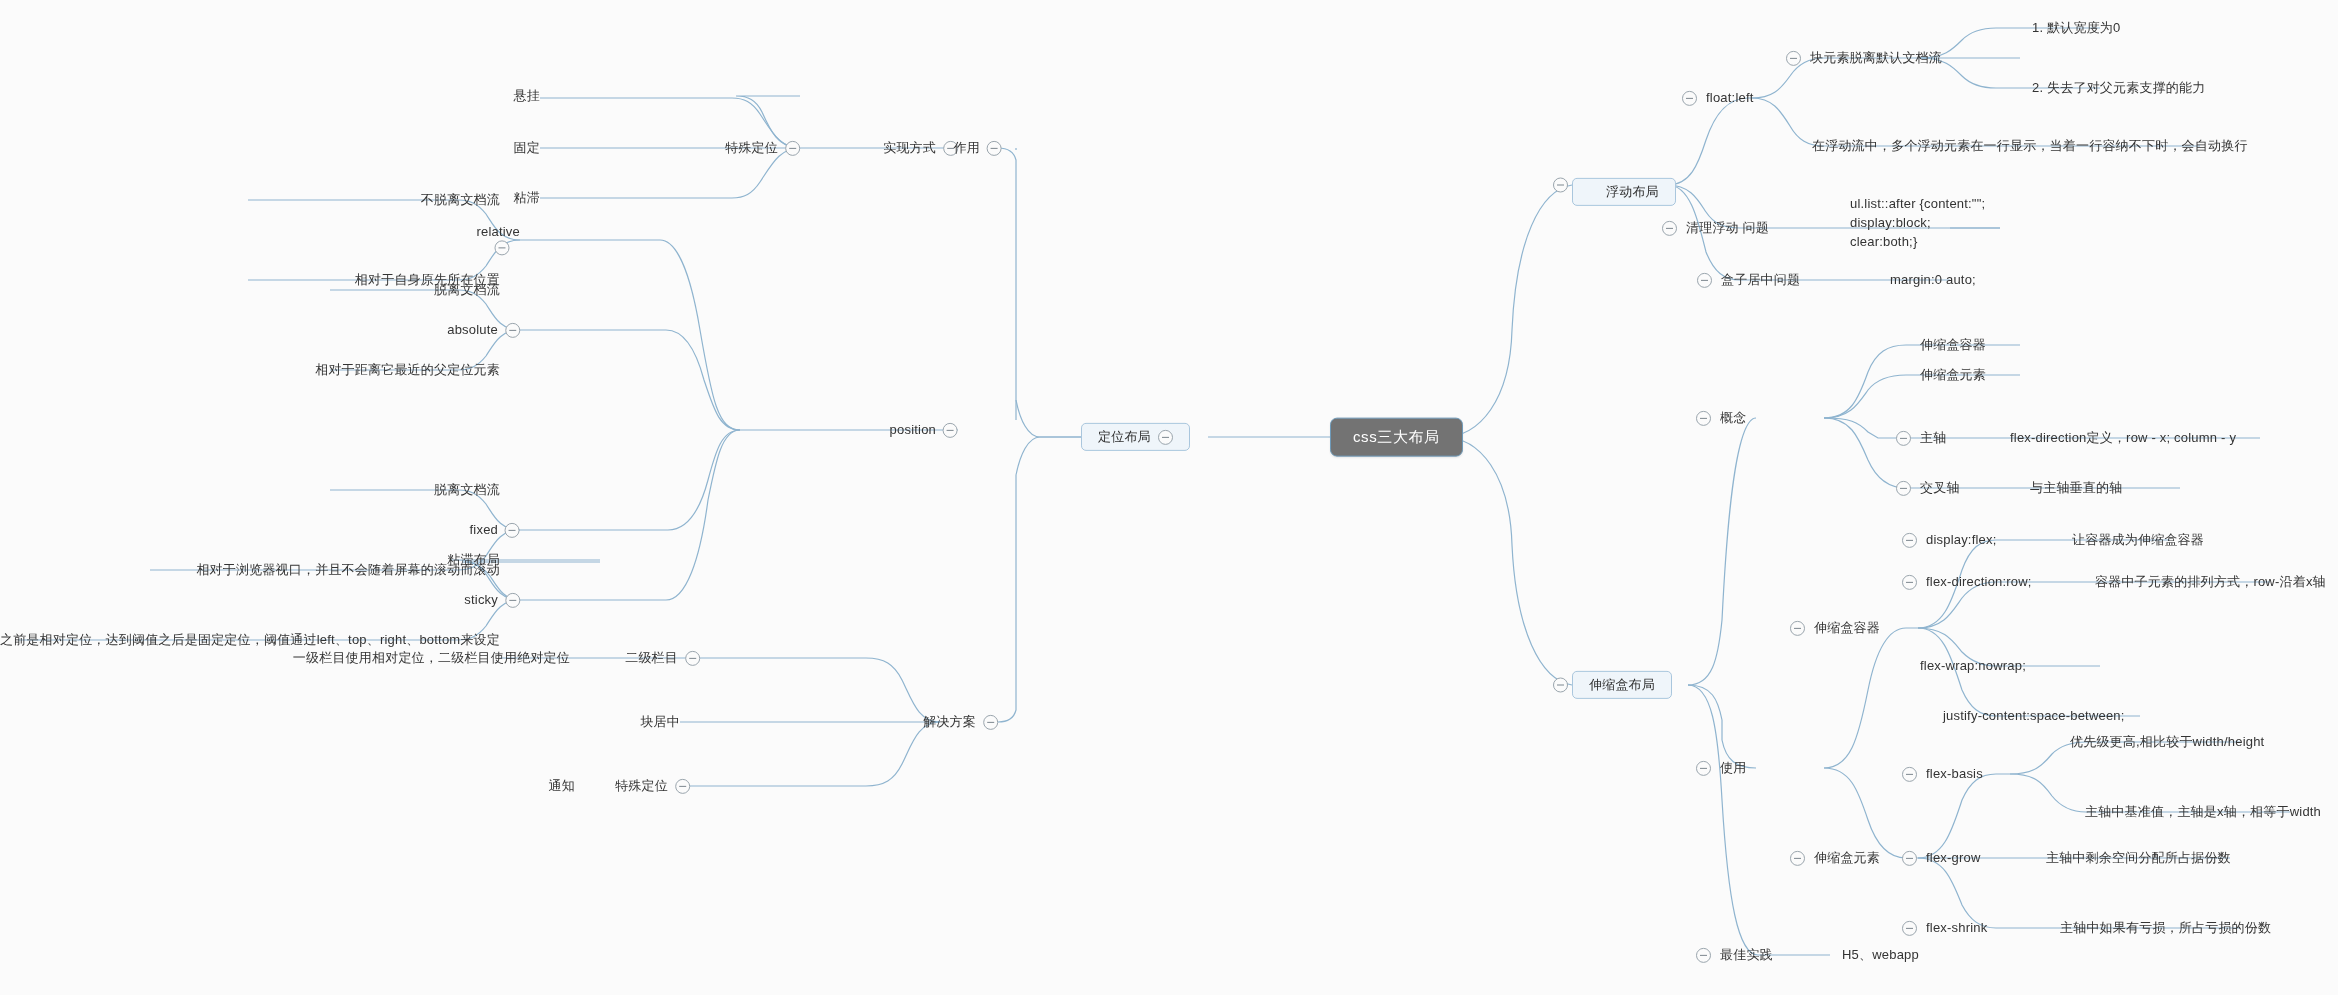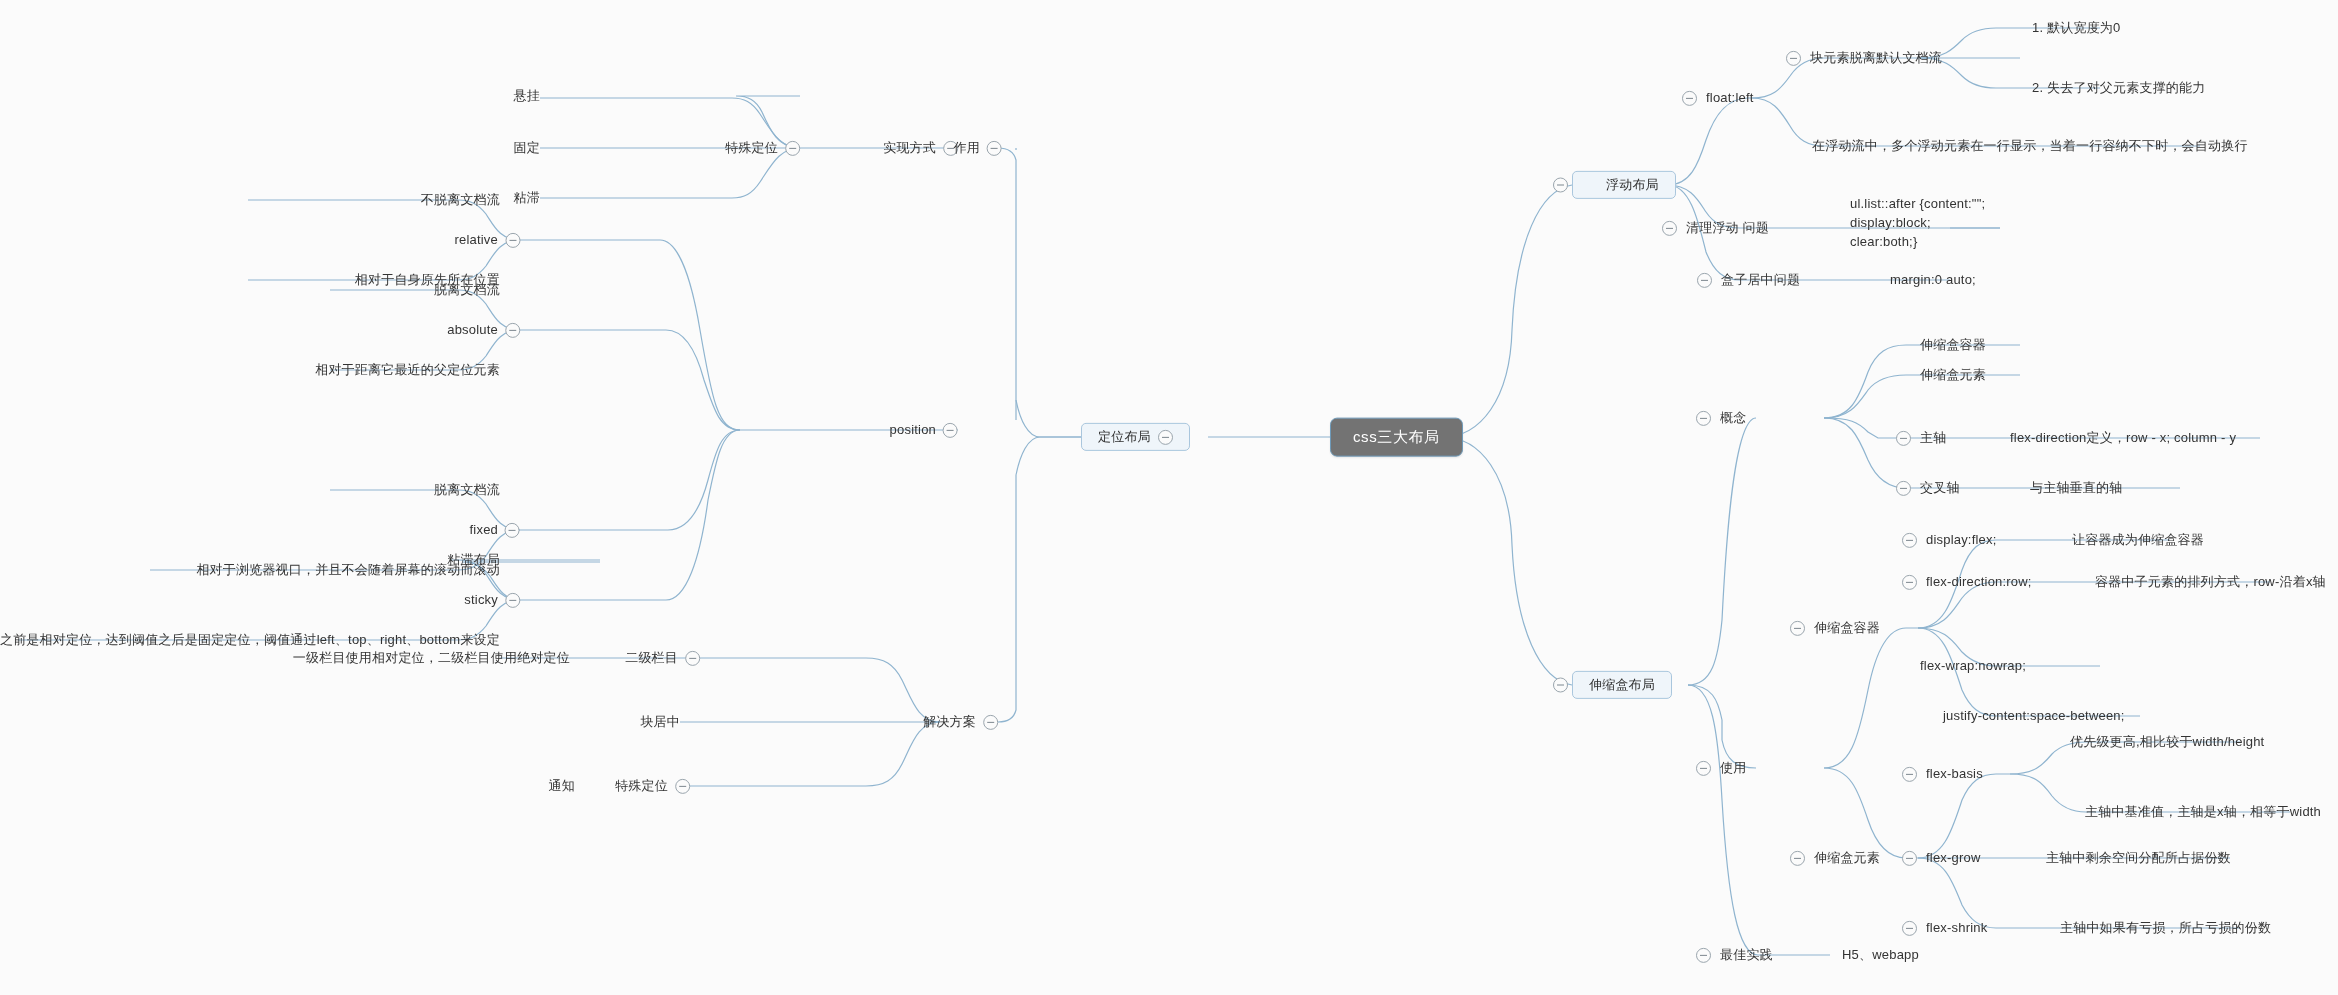--- a/index.html
+++ b/index.html
@@ -207,21 +207,21 @@
   </div>
   <div class="node" style="left:540px; top:198px; transform:translate(-100%,-50%);">
     <span class="node-label">粘滞</span>
   </div>
 
   <div class="node" style="left:958px; top:430px; transform:translate(-100%,-50%);">
     <span class="node-label">position</span>
     <span class="toggle attached"></span>
   </div>
 
-  <div class="node" style="left:520px; top:240px; transform:translate(-100%,-50%);">
+  <div class="node" style="left:520px; top:240px; transform:translate(-100%,-50%);flex-direction:column;">
     <span class="node-label">relative</span>
     <span class="toggle attached"></span>
   </div>
   <div class="node" style="left:500px; top:200px; transform:translate(-100%,-50%);">
     <span class="node-label">不脱离文档流</span>
   </div>
   <div class="node" style="left:500px; top:280px; transform:translate(-100%,-50%);">
     <span class="node-label">相对于自身原先所在位置</span>
   </div>
 
@@ -274,21 +274,21 @@
   </div>
   <div class="node" style="left:690px; top:786px; transform:translate(-100%,-50%);">
     <span class="node-label">特殊定位</span>
     <span class="toggle attached"></span>
   </div>
   <div class="node" style="left:575px; top:786px; transform:translate(-100%,-50%);">
     <span class="node-label">通知</span>
   </div>
 
   <span class="toggle" style="position:absolute;left:1553px;top:185px;transform:translateY(-50%);"></span>
-  <div class="node boxed rightward" style="left:1572px; top:185px;padding-left:33px;">
+  <div class="node boxed rightward" style="left:1572px; top:192px;padding-left:33px;">
     <span class="node-label">浮动布局</span>
   </div>
 
   <div class="node rightward" style="left:1682px; top:98px;">
     <span class="toggle left"></span>
     <span class="node-label">float:left</span>
   </div>
 
   <div class="node rightward" style="left:1786px; top:58px;">
     <span class="toggle left"></span>

